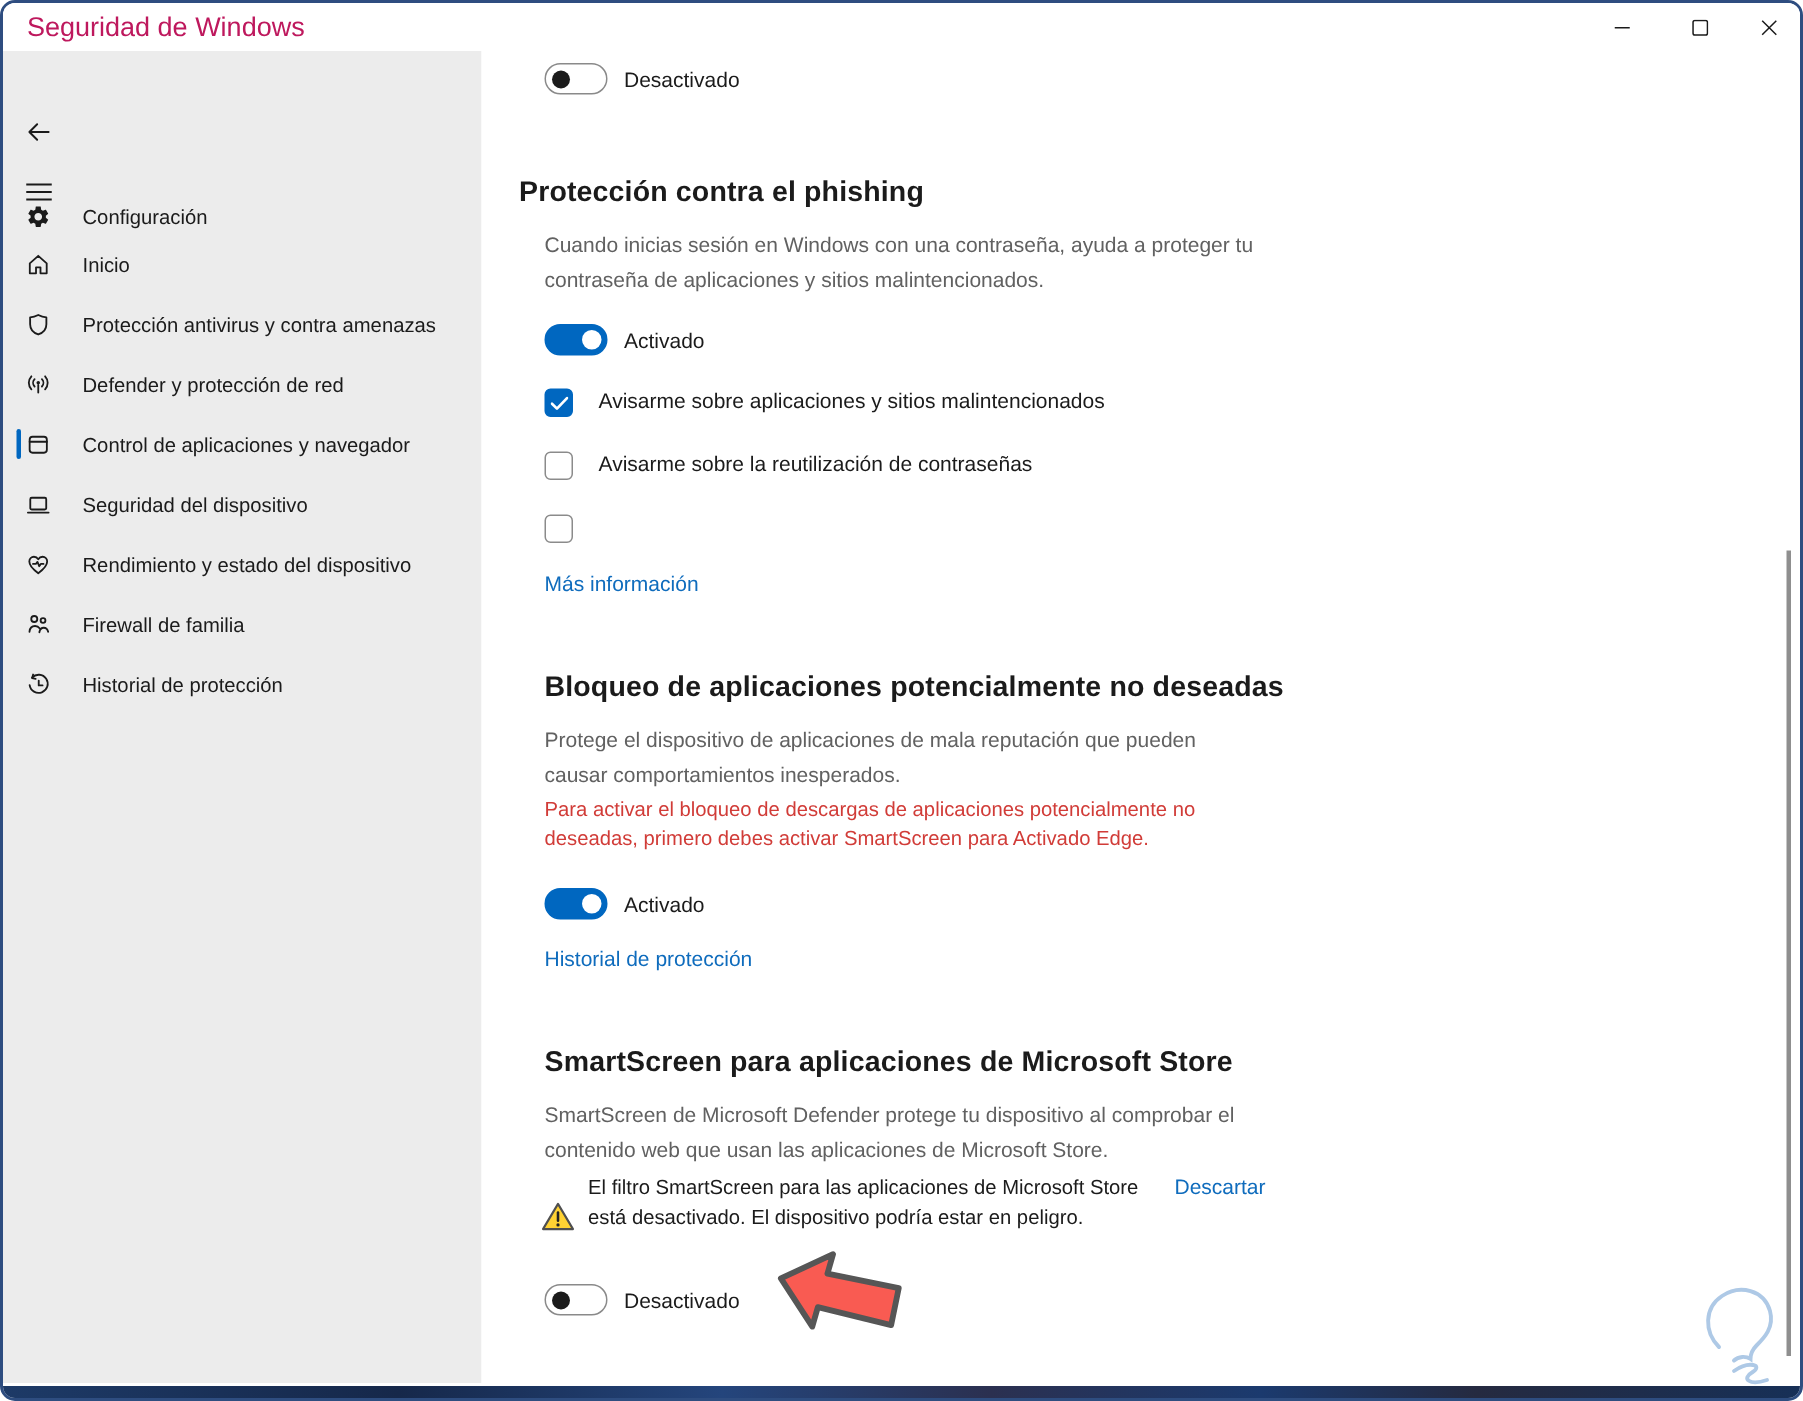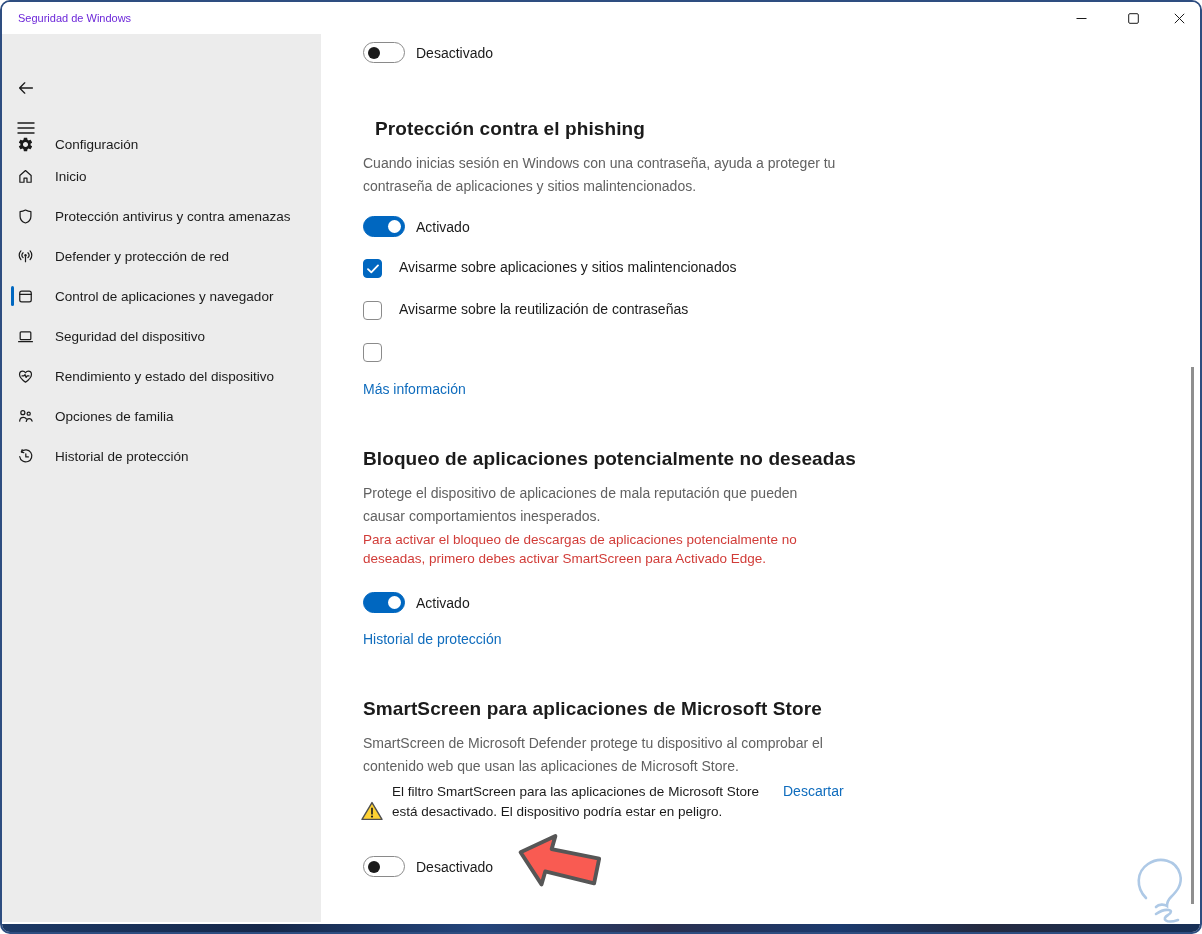--- a/index.html
+++ b/index.html
@@ -7,21 +7,21 @@
   body { font-family:"Liberation Sans", sans-serif; color:#1b1b1b; }
 
   .window{
     position:relative; width:1202px; height:934px;
     background:#fff; border:2px solid #2e4d80; border-radius:10px;
     overflow:hidden;
   }
 
   
   .titlebar{ position:absolute; left:0; top:0; right:0; height:32px; background:#fff; }
-  .titlebar .title{ position:absolute; left:16px; top:0; line-height:32px; font-size:11px; color:#6d28d9; }
+  .titlebar .title{ position:absolute; left:16px; top:0; line-height:32px; font-size:18px; color:#be185d; }
   .winbtn{ position:absolute; top:0; width:44px; height:32px; display:flex; align-items:center; justify-content:center; background:transparent; border:none; cursor:default; }
   .winbtn svg{ display:block; }
   .btn-min{ left:1057px; } .btn-max{ left:1109px; } .btn-close{ left:1155px; }
 
   
   .bottom-strip{ position:absolute; left:0; right:0; bottom:0; height:8px;
     background:linear-gradient(90deg,#1d3a67 0%,#16284a 22%,#24457c 40%,#2b3050 55%,#1b3a6e 70%,#252a40 82%,#173057 100%); }
 
   
   .sidebar{ position:absolute; left:0; top:32px; width:319px; bottom:10px; background:#ececec; }
@@ -172,21 +172,21 @@
       <div class="nav-item">
 
         <span class="ico">
           <svg class="oicon" width="17" height="17" viewBox="0 0 16 16">
               <circle cx="5.5" cy="4.4" r="1.9"></circle>
               <circle cx="11" cy="5.3" r="1.5"></circle>
               <path d="M2.5 12.4c.2-2.4 1.5-3.6 3.5-3.6 1.2 0 2.2.5 2.8 1.4"></path>
               <path d="M8.7 12.7c.3-1.9 1.3-2.8 2.8-2.8 1.3 0 2.3.9 2.7 2.5"></path>
             </svg>
         </span>
-        <span class="lbl">Opciones de familia</span>
+        <span class="lbl">Firewall de familia</span>
       </div>
 
       <div class="nav-item">
 
         <span class="ico">
           <svg class="oicon" width="17" height="17" viewBox="0 0 16 16">
               <path d="M4.1 3.5a5.7 5.7 0 1 1-1.5 4.7"></path>
               <path d="M4.8 1.6 4.2 3.8l2.2.5"></path>
               <path d="M8.3 5.4v3h2.4"></path>
             </svg>
@@ -209,21 +209,21 @@
 
   <div class="content-bg"></div>
 
   <div class="abs toggle-row" style="left:361px; top:40px;">
     <div class="toggle off">
         <div class="knob"></div>
       </div>
     <span class="toggle-label">Desactivado</span>
   </div>
 
-  <div class="abs sec-title" style="left:373px; top:116px;">Protección contra el phishing</div>
+  <div class="abs sec-title" style="left:344px; top:116px;">Protección contra el phishing</div>
   <div class="abs sec-desc" style="left:361px; top:150px; width:495px;">Cuando inicias sesión en Windows con una contraseña, ayuda a proteger tu contraseña de aplicaciones y sitios malintencionados.</div>
 
   <div class="abs toggle-row" style="left:361px; top:214px;">
     <div class="toggle on">
         <div class="knob"></div>
       </div>
     <span class="toggle-label">Activado</span>
   </div>
 
   <div class="abs check-row" style="left:361px; top:257px;">

